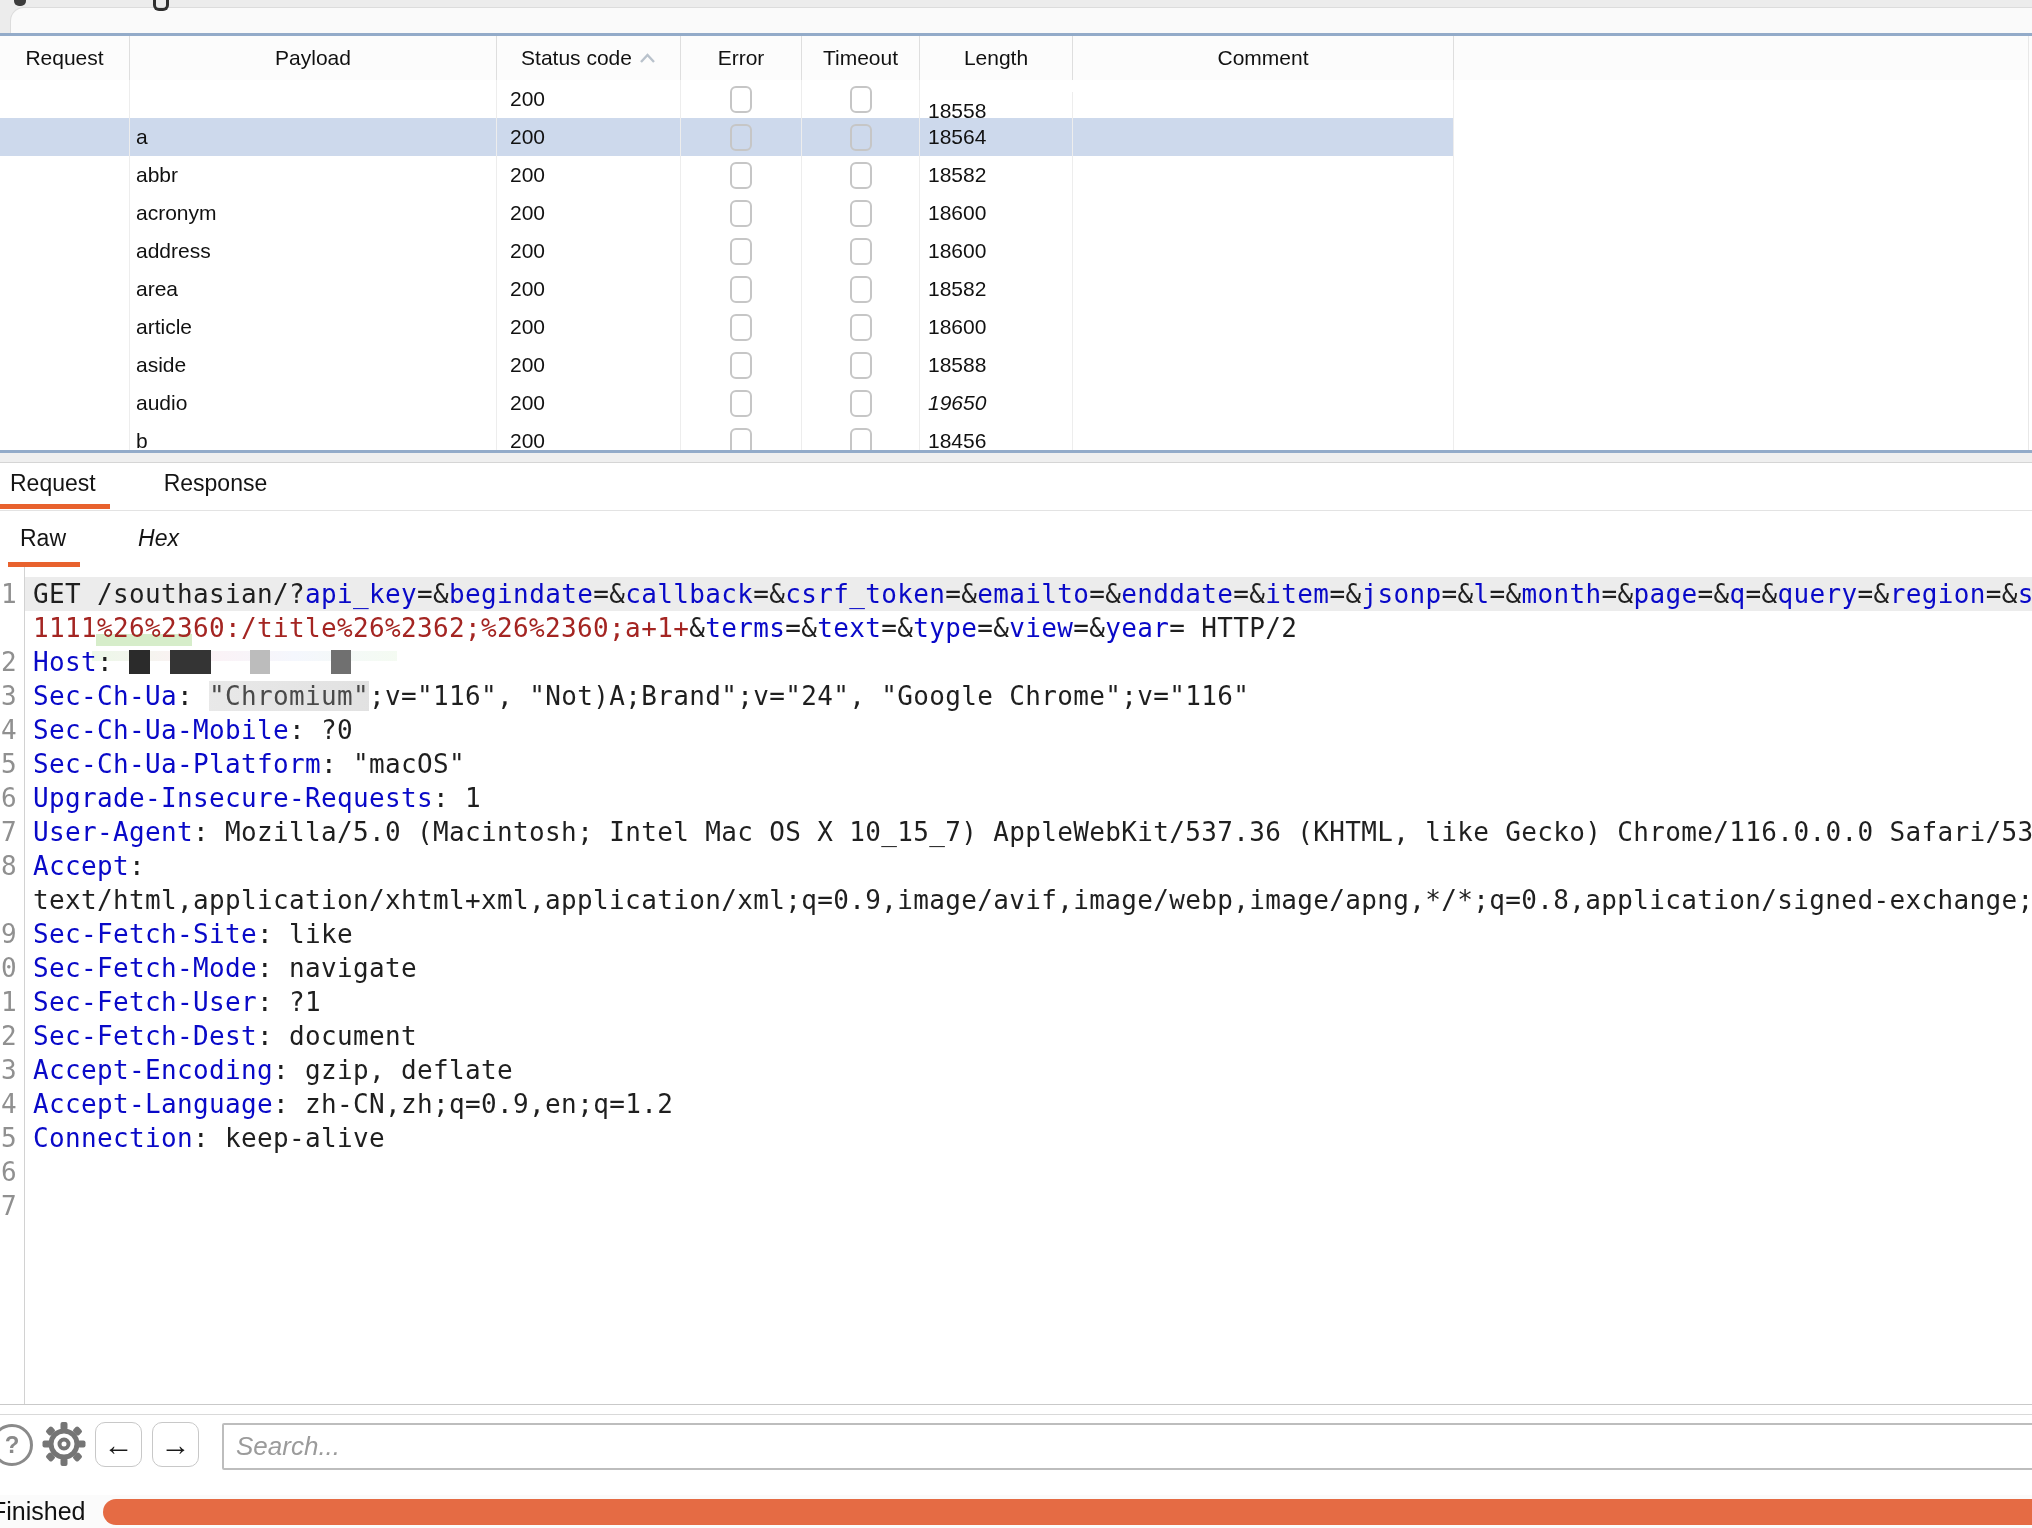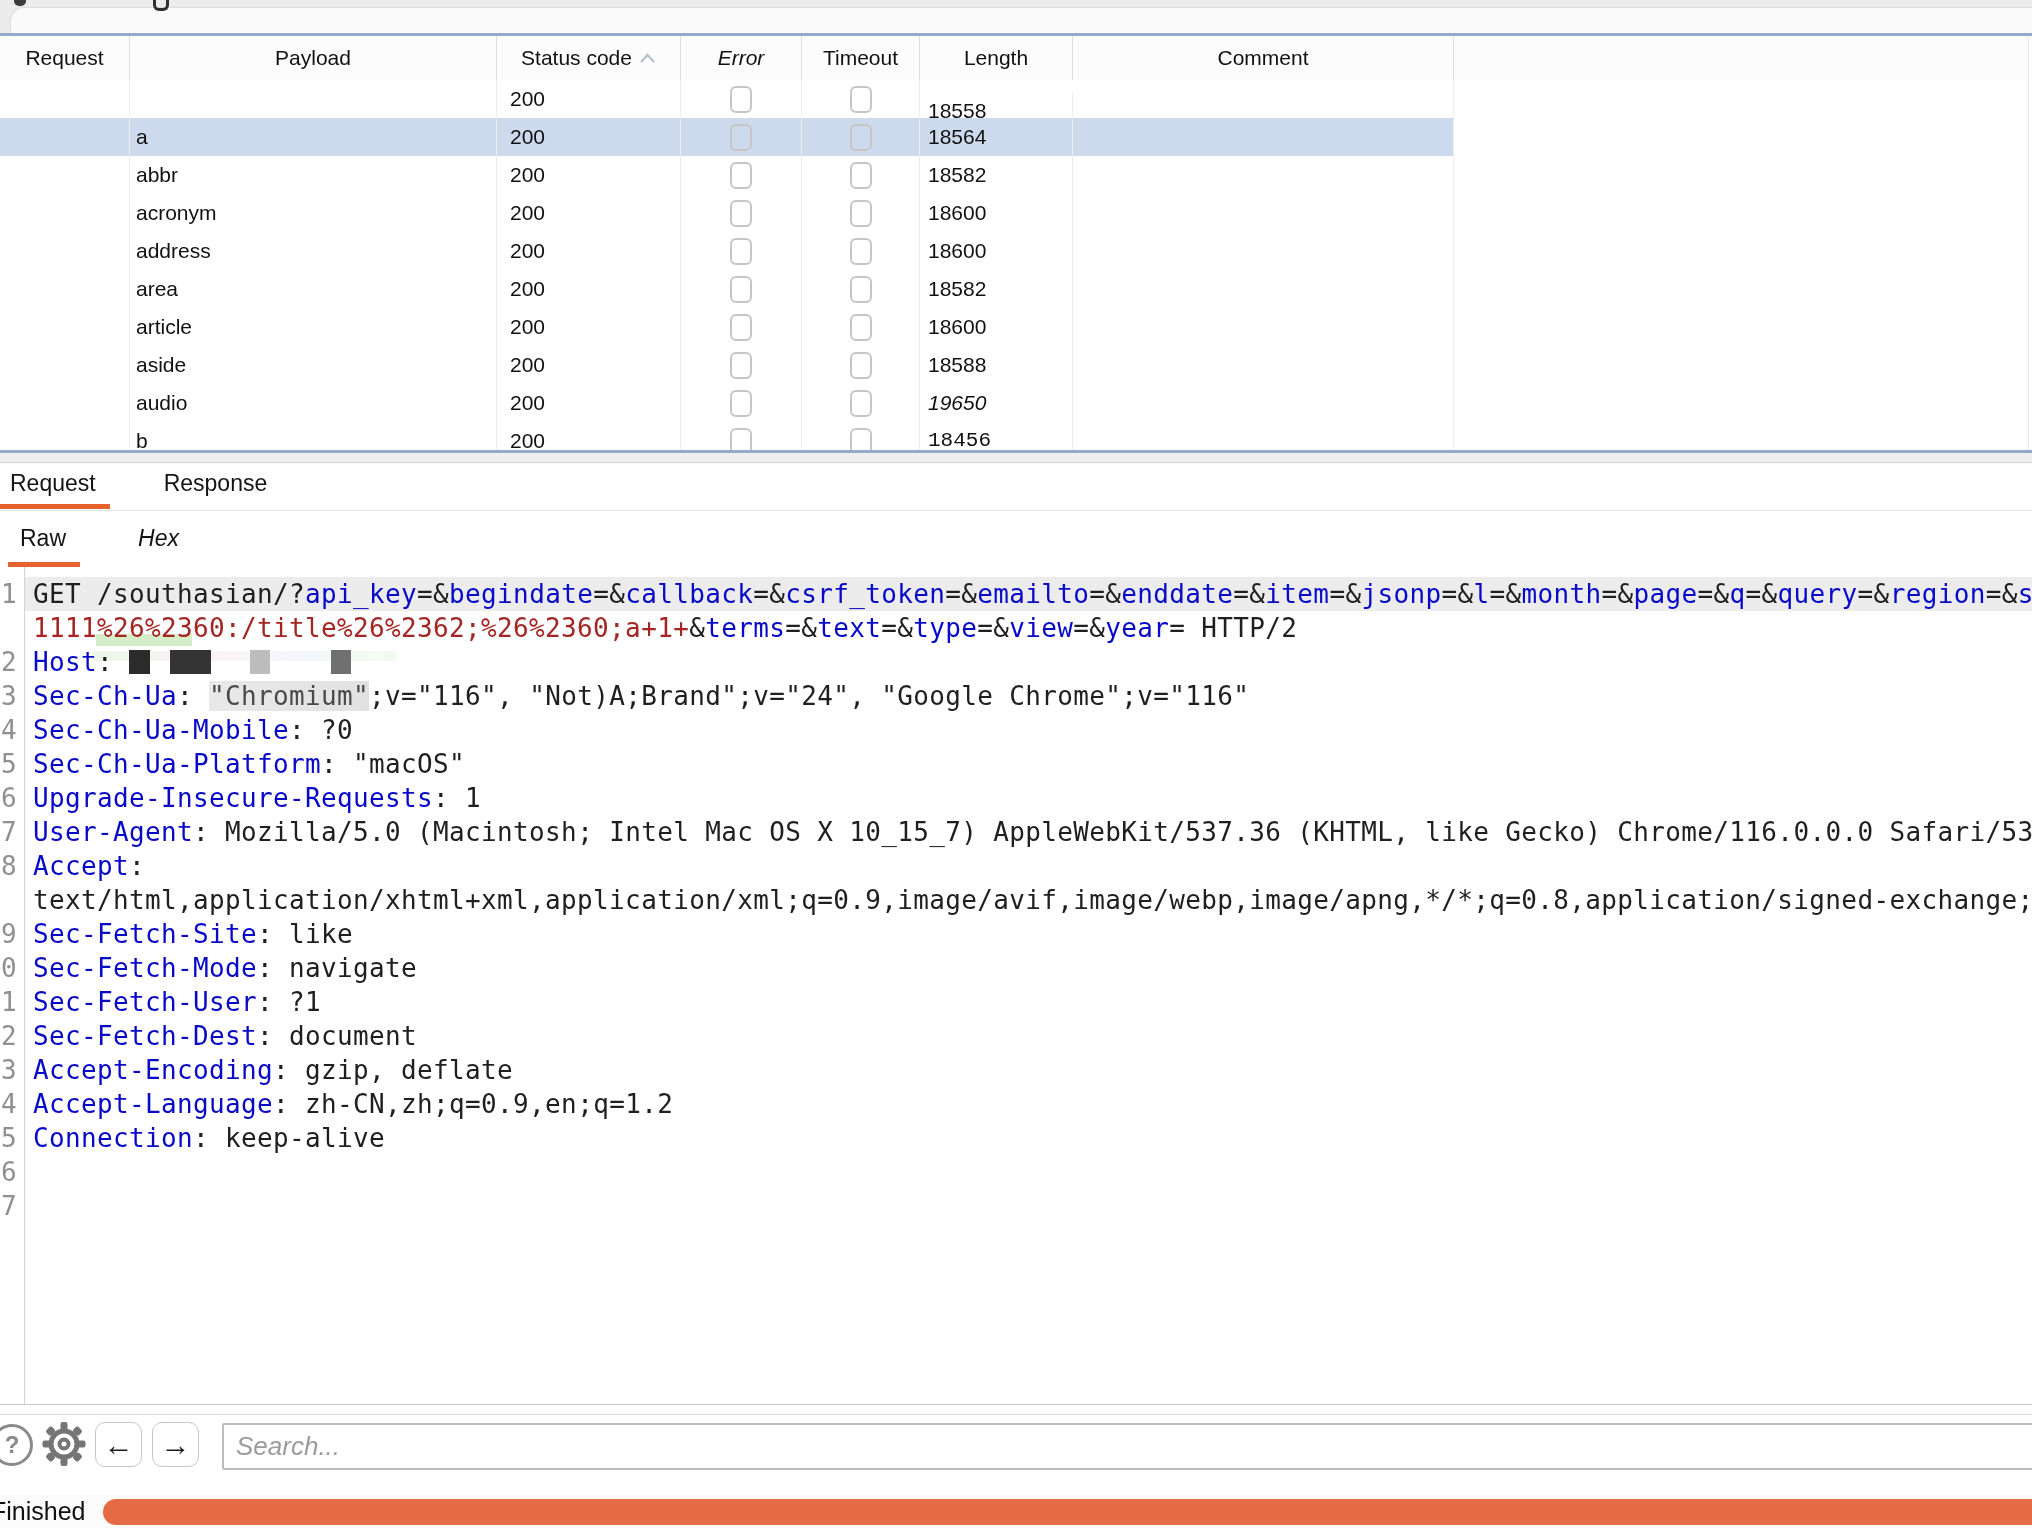--- a/index.html
+++ b/index.html
@@ -98,21 +98,21 @@
       </div>
       <div class="th" style="width: 367px;">
         <span>Payload</span>
       </div>
       <div class="th" style="width: 184px;">
         <span>Status code</span>
         <svg class="sort-chevron" width="17" height="11" viewBox="0 0 17 11">
           <polyline points="2,9 8.5,2 15,9" fill="none" stroke="#b9c2cc" stroke-width="2.4"></polyline>
         </svg>
       </div>
-      <div class="th" style="width: 121px; font-style: italic;">
+      <div class="th" style="width: 121px;">
         <span>Error</span>
       </div>
       <div class="th" style="width: 118px;">
         <span>Timeout</span>
       </div>
       <div class="th" style="width: 153px;">
         <span>Length</span>
       </div>
       <div class="th" style="width: 381px;">
         <span>Comment</span>
@@ -240,21 +240,21 @@
       <div class="t-row">
         <div class="td" style="width: 130px;"></div>
         <div class="td" style="width: 367px; padding-left: 6px;"><span>b</span></div>
         <div class="td" style="width: 184px; padding-left: 13px;"><span>200</span></div>
         <div class="td center" style="width: 121px;">
           <div class="checkbox"></div>
         </div>
         <div class="td center" style="width: 118px;">
           <div class="checkbox"></div>
         </div>
-        <div class="td" style="width: 153px; padding-left: 8px; font-family: Liberation Mono, monospace;"><span>18456</span></div>
+        <div class="td" style="width: 153px; padding-left: 8px;"><span>18456</span></div>
         <div class="td" style="width: 381px;"><span></span></div>
       </div>
     </div>
   <div class="right-edge-line"></div>
   <div class="blue-line bl-bottom"></div>
   <div class="split-table"></div>
 
   <div class="tabs" id="tabs">
       <div class="tab active">Request</div>
       <div class="tab idle">Response</div>

